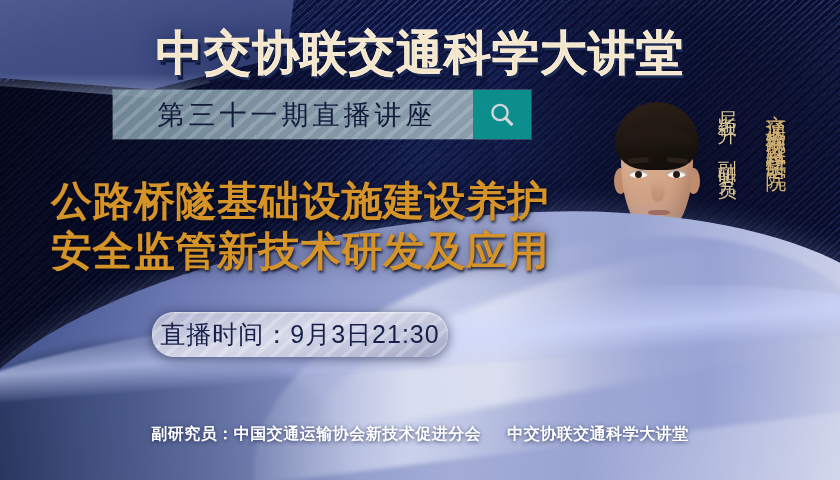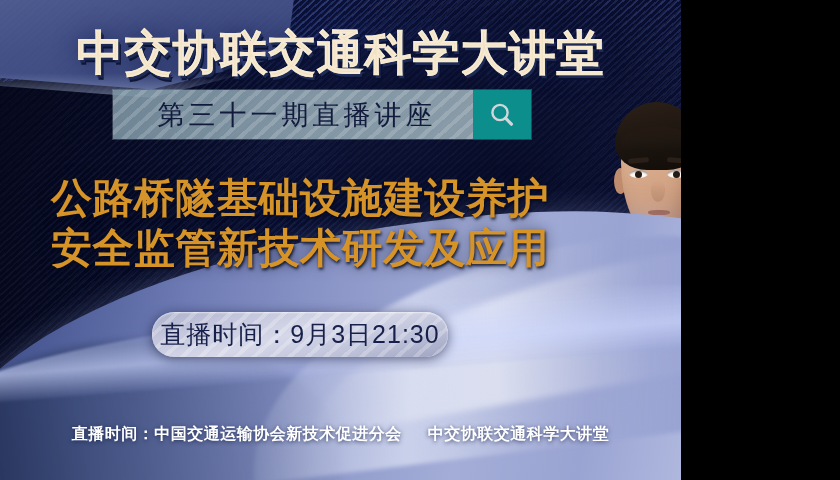--- a/index.html
+++ b/index.html
@@ -1,21 +1,21 @@
 <!DOCTYPE html>
 <html><head>
 <meta charset="utf-8">
 <style>
   html, body {
     margin: 0; padding: 0;
     background: #000;
   }
   #poster {
     position: relative;
-    width: 681px; height: 480px;
+    width: 840px; height: 480px;
     overflow: hidden;
     font-family: "Liberation Sans", "DejaVu Sans", sans-serif;
     background: #0c4a6e;
     user-select: none;
   }
 
   
   .bg-base {
     position: absolute; inset: 0;
     background:
@@ -299,21 +299,20 @@
     display: flex; align-items: center; justify-content: center;
     flex: 0 0 58px;
   }
   .sub-search svg { display: block; }
 
   
   .lecture {
     position: absolute; left: 26px; top: 176px;
     width: 548px;
     text-align: center;
-    font-family: Liberation Mono, monospace;
   }
   .lecture-line {
     font-size: 41px; font-weight: bold;
     color: #d59328;
     letter-spacing: .5px;
     line-height: 50px;
     text-shadow: 1px 2px 3px rgba(6,10,32,.85), 0 0 14px rgba(10,16,45,.6);
     white-space: nowrap;
   }
 
@@ -441,16 +440,16 @@
   </div>
 
   <div class="time-pill">
     <span class="time-text">直播时间：9月3日21:30</span>
   </div>
 
   <div class="v-name">尼颖升 副研究员</div>
   <div class="v-org">交通运输部公路科学研究院</div>
 
   <div class="footer">
-    <span>直播时间：中国交通运输协会新技术促进分会</span><span class="gap"></span><span>中交协联交通科学大讲堂</span>
+    <span>副研究员：中国交通运输协会新技术促进分会</span><span class="gap"></span><span>中交协联交通科学大讲堂</span>
   </div>
 
 </div>
 
 </body></html>

